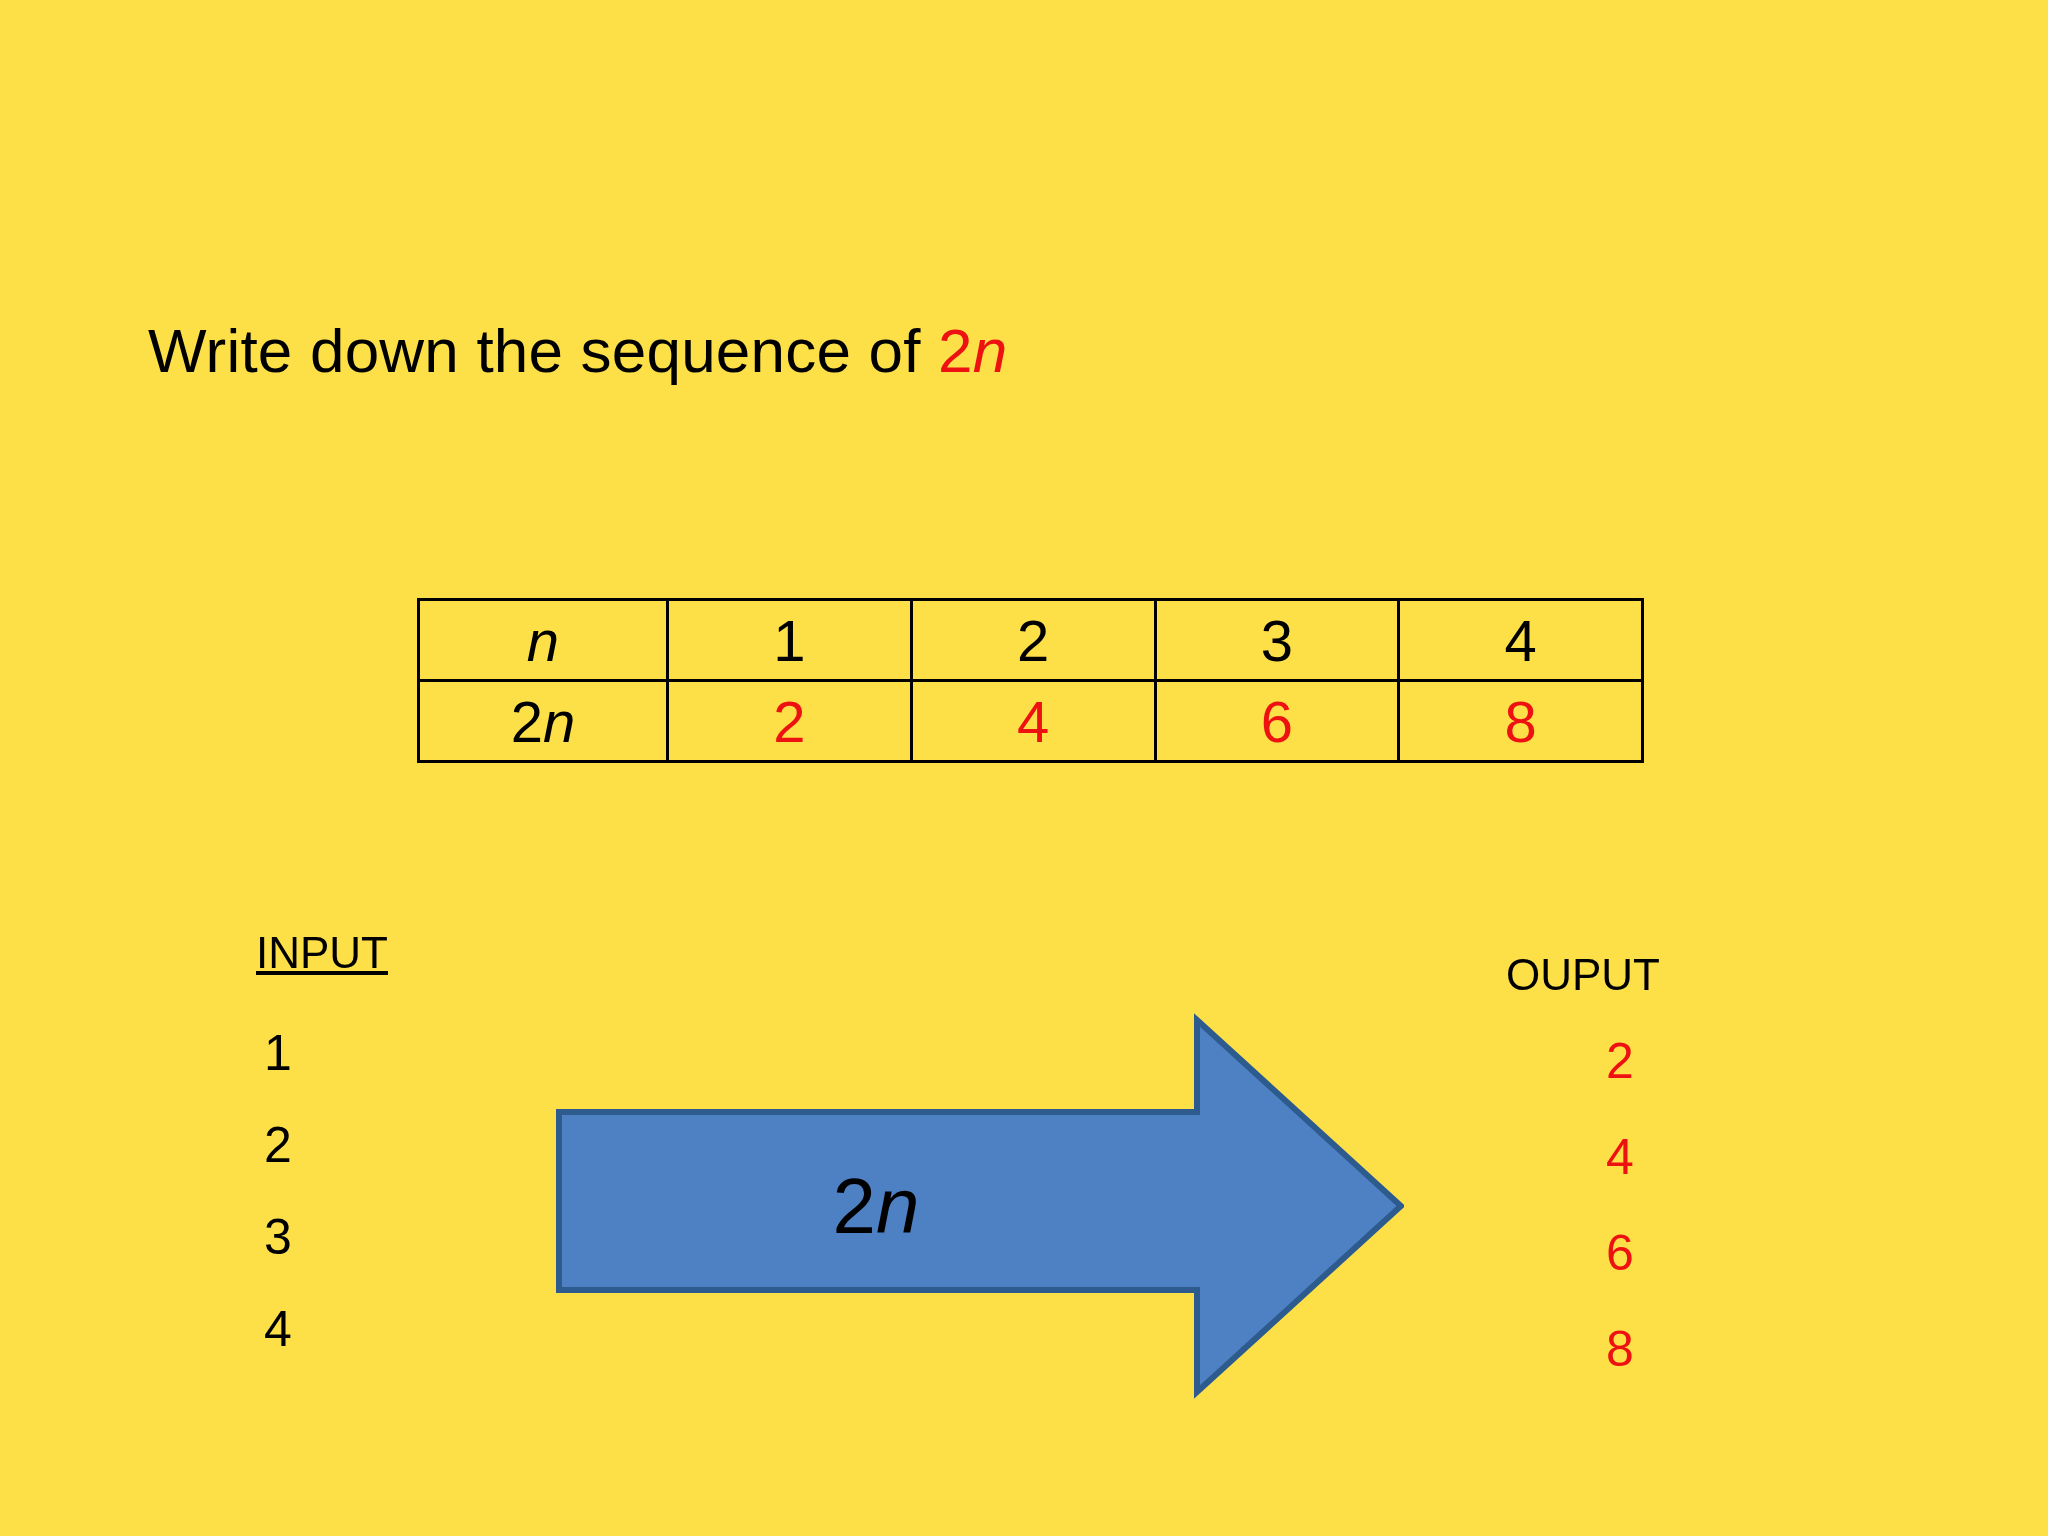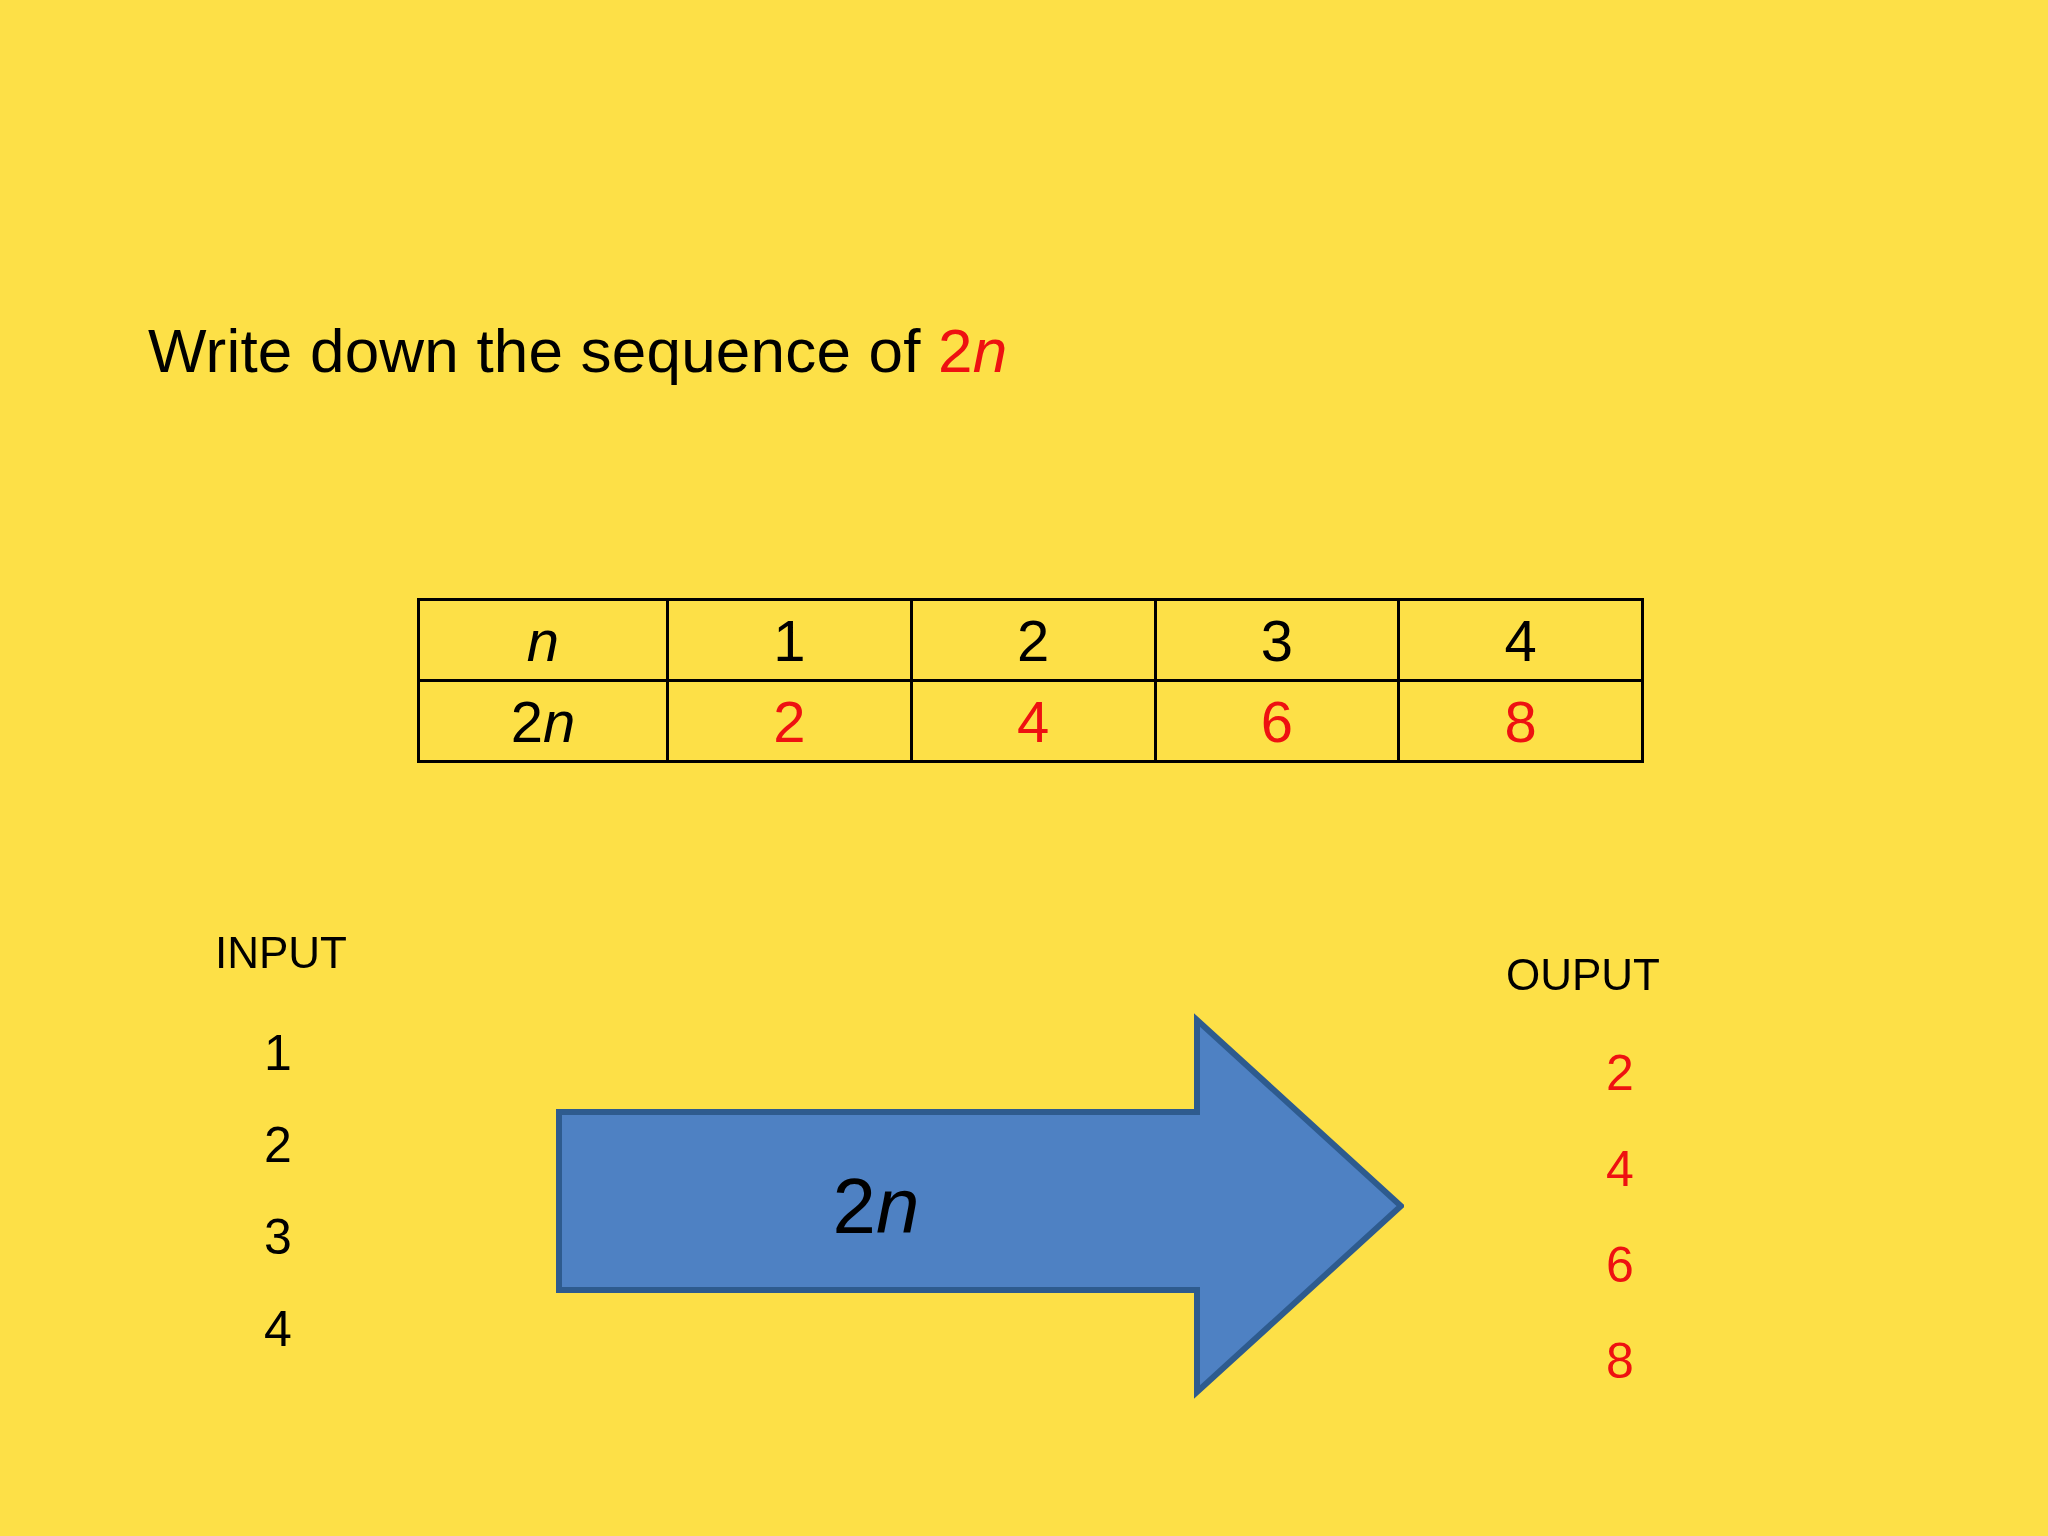--- a/index.html
+++ b/index.html
@@ -70,43 +70,44 @@
   
   #input-group {
     position: absolute;
     left: 168px;
     top: 928px;
     width: 220px;
     text-align: center;
   }
   #input-group .col-title {
     font-size: 44px;
-    text-align: center;
+    text-align: right;
     padding-left: 6px;
     margin-bottom: 50px;
+    text-decoration: underline;
   }
   #input-group .num {
     font-size: 50px;
     line-height: 1.0;
     margin-bottom: 42px;
   }
 
   
   #output-group {
     position: absolute;
     left: 1500px;
     top: 950px;
     width: 240px;
     text-align: center;
   }
   #output-group .col-title {
     font-size: 44px;
     text-align: left;
     padding-left: 6px;
-    margin-bottom: 48px;
+    margin-bottom: 36px;
     color: #000000;
   }
   #output-group .num {
     font-size: 50px;
     line-height: 1.0;
     margin-bottom: 46px;
     color: #ee1111;
   }
 
   

